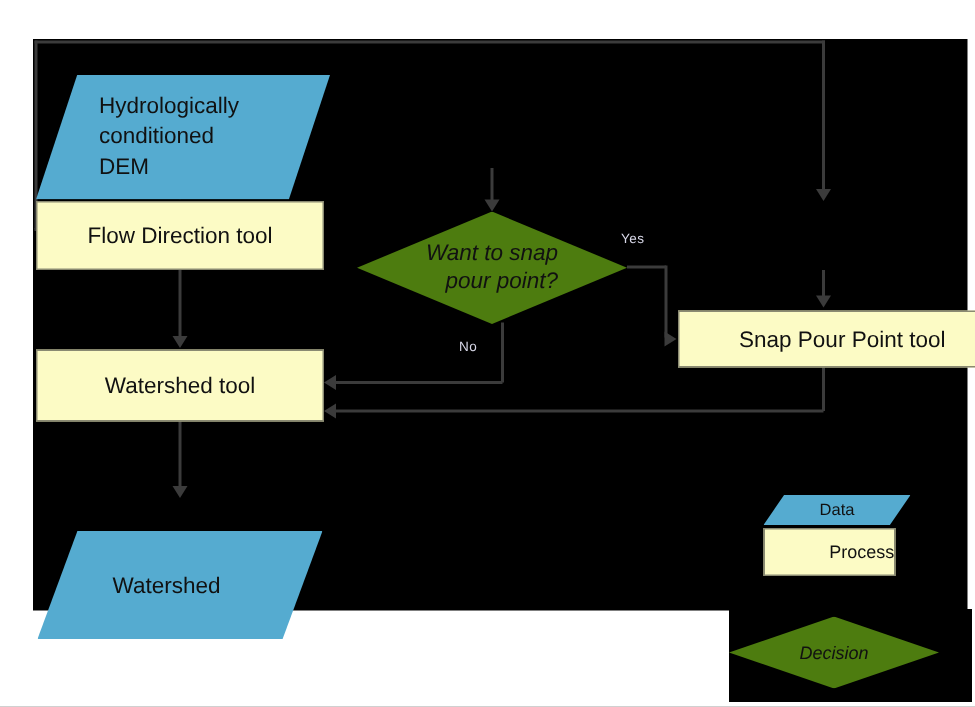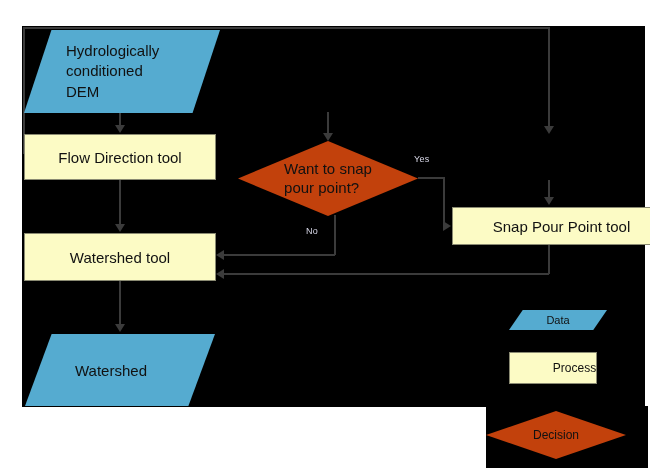--- a/index.html
+++ b/index.html
@@ -59,29 +59,31 @@
   }
 
   
   .data {
     background: #55ABD0;
     font-size: 15px;
   }
 
   
   .decision {
-    background: #c2410c;
+    background: #4d7c0f;
     font-size: 15px;
     justify-content: center;
-    text-align: left;
+    text-align: right;
+    font-style: italic;
   }
 
   
   .shape-data {
     clip-path: polygon(14% 0%, 100% 0%, 86% 100%, 0% 100%);
+    margin-top: 20px;
   }
   .shape-diamond {
     clip-path: polygon(50% 0%, 100% 50%, 50% 100%, 0% 50%);
   }
 
   
   #node-dem {
     left: 24px; top: 30px; width: 196px; height: 83px;
     padding-left: 42px;
     line-height: 1.35;

